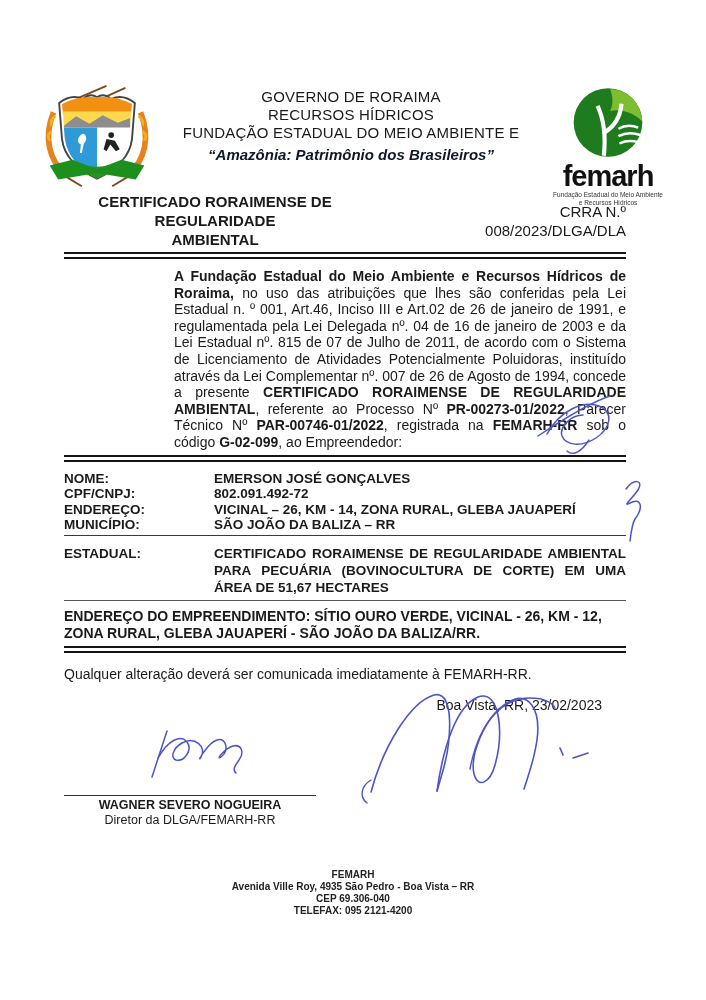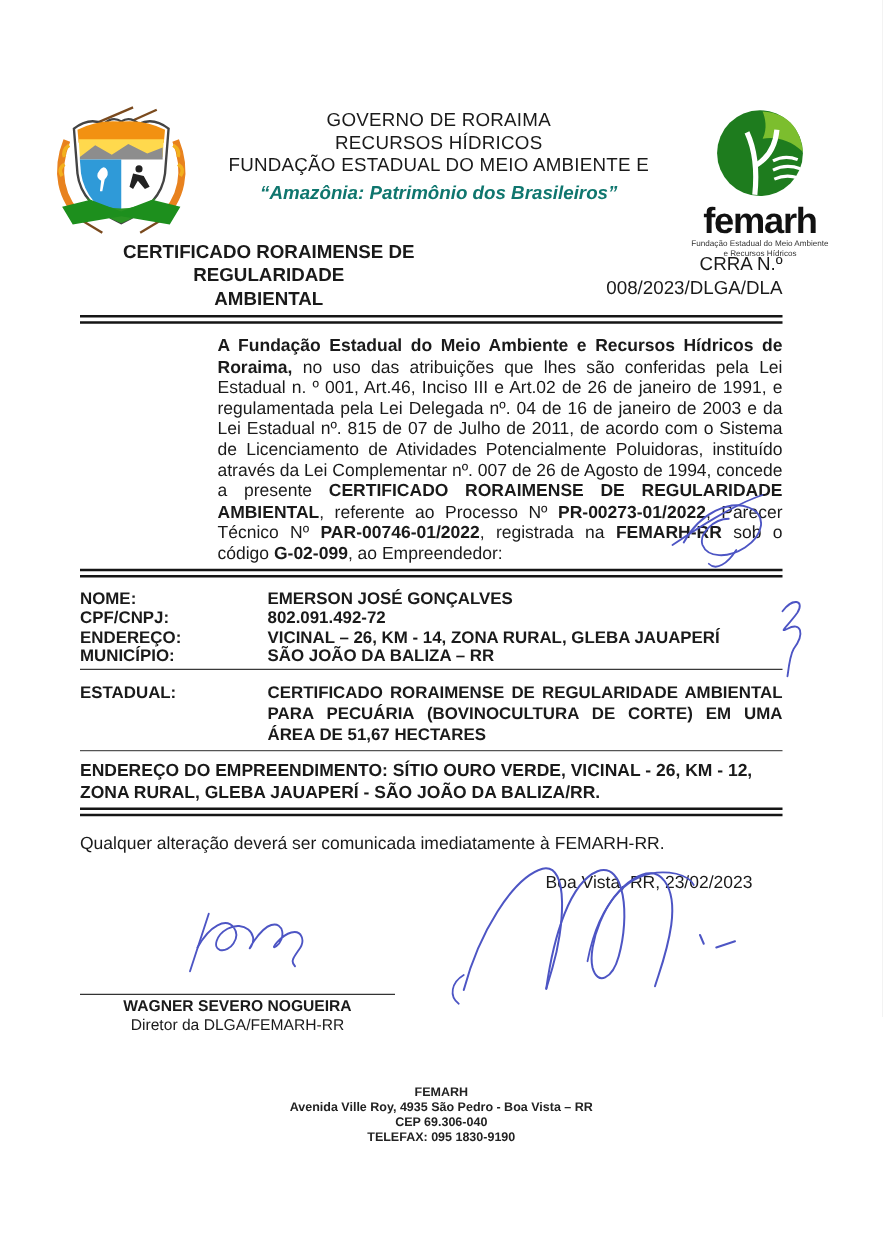--- a/index.html
+++ b/index.html
@@ -70,21 +70,21 @@
         <path d="M40,58 q5,-9 8,-3 q2,4 -2,8 l-2,10 l-2,0 l1,-9 q-4,-2 -3,-6" fill="#ffffff"></path>
         <circle cx="75" cy="54" r="3" fill="#222"></circle>
         <path d="M70,58 l9,2 l5,9 l-4,2 l-6,-7 l-4,7 l-3,-2 z" fill="#222"></path>
         <path d="M10,86 L34,80 L60,90 L86,80 L110,86 L101,101 L60,94 L19,101 Z" fill="#1d8f1d"></path>
       </svg>
     </div>
     <div class="header-center">
       <div class="gov-line">GOVERNO DE RORAIMA</div>
       <div class="gov-line">RECURSOS HÍDRICOS</div>
       <div class="gov-line">FUNDAÇÃO ESTADUAL DO MEIO AMBIENTE E</div>
-      <div class="motto" id="motto" style="color: #0f766e; font-style: italic;">“Amazônia: Patrimônio dos Brasileiros”</div>
+      <div class="motto" id="motto" style="color: #0f172a; font-style: italic;">“Amazônia: Patrimônio dos Brasileiros”</div>
     </div>
     <div class="femarh">
       <svg viewBox="0 0 100 74" width="104" height="77" aria-hidden="true">
         <circle cx="50" cy="37" r="33" fill="#1e7c1e"></circle>
         <path d="M52,5 C74,6 82,22 83,36 C73,26 60,24 52,26 C56,18 54,10 52,5 Z" fill="#7cbe2e"></path>
         <path d="M46,69 C48,50 46,34 40,21" stroke="#ffffff" stroke-width="4" fill="none"></path>
         <path d="M46,47 C56,41 62,31 63,19" stroke="#ffffff" stroke-width="4" fill="none"></path>
         <path d="M60,43 q9,-5 19,-1 M60,50 q10,-5 21,-1 M61,57 q9,-4 18,-1" stroke="#ffffff" stroke-width="2.4" fill="none"></path>
       </svg>
       <div class="femarh-word">femarh</div>
@@ -154,21 +154,21 @@
         <div class="sig-name">WAGNER SEVERO NOGUEIRA</div>
         <div class="sig-role">Diretor  da DLGA/FEMARH-RR</div>
       </div>
     </div>
   </div>
 
   <div class="footer">
     <div>FEMARH</div>
     <div>Avenida Ville Roy, 4935 São Pedro - Boa Vista – RR</div>
     <div>CEP 69.306-040</div>
-    <div>TELEFAX: 095 1830-9190</div>
+    <div>TELEFAX: 095 2121-4200</div>
   </div>
 
   <svg class="ink" id="ink-svg" width="706" height="1000" viewBox="0 0 706 1000" aria-hidden="true">
     <g fill="none" stroke-linecap="round" stroke-linejoin="round">
 
       <path d="M538,436 C556,424 586,404 610,396" stroke-width="1.4" stroke="#4d55c4"></path>
       <path d="M547,434 C560,410 584,400 599,406 C614,412 611,428 596,438 C582,447 566,446 562,436 C559,427 571,415 583,415" stroke-width="1.5" stroke="#4d55c4"></path>
       <path d="M589,440 C582,451 573,457 567,451" stroke-width="1.4" stroke="#4d55c4"></path>
 
       <path d="M626,489 C634,478 644,480 638,490 C631,500 622,507 630,503 C641,497 644,507 635,519 C632,524 631,533 630,541" stroke-width="1.5" stroke="#4d55c4"></path>

